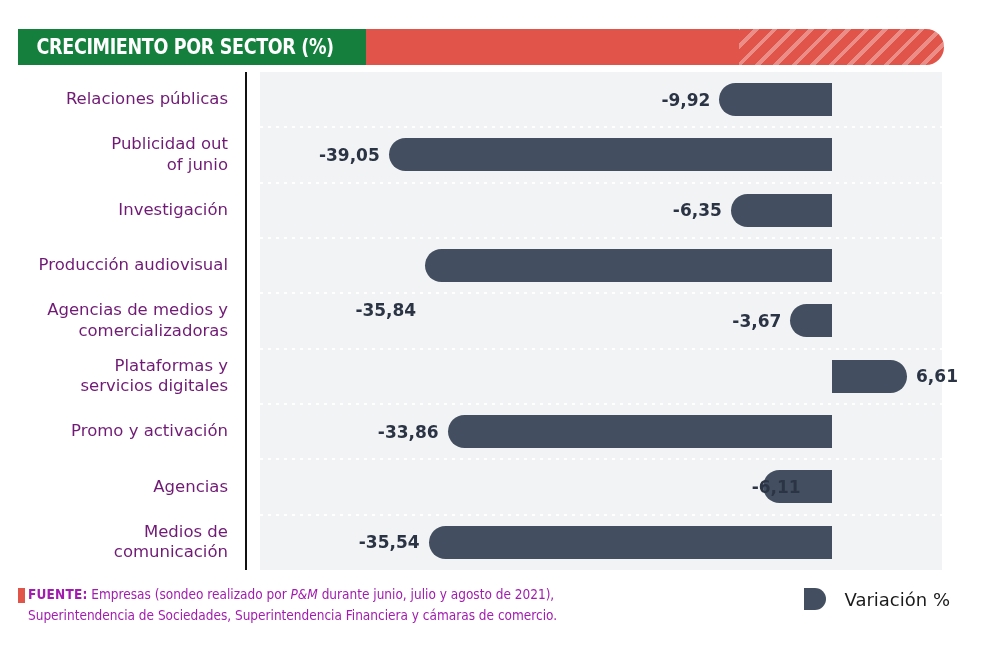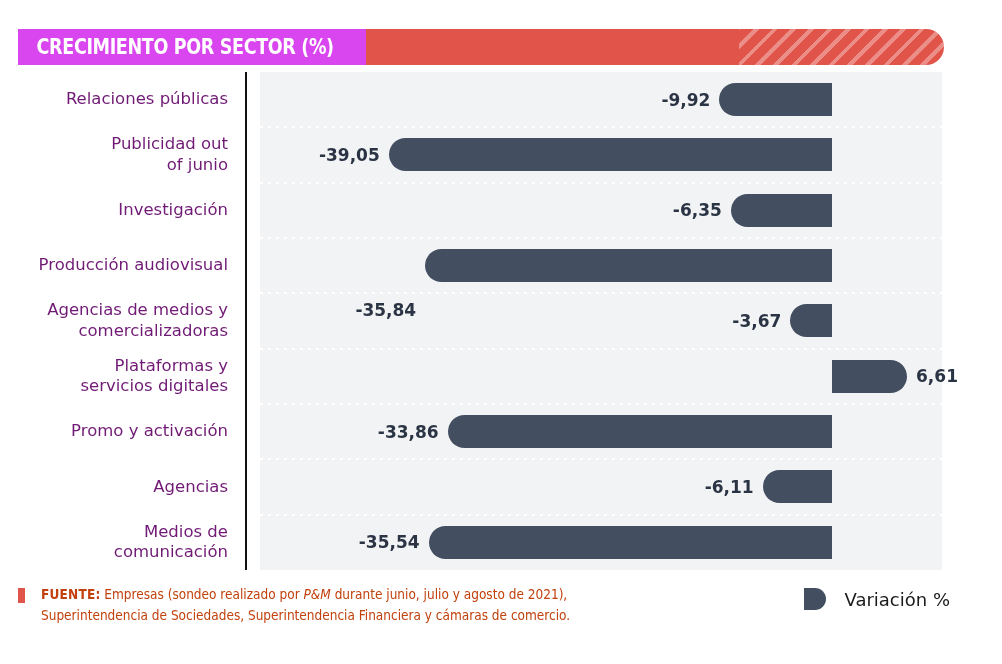--- a/index.html
+++ b/index.html
@@ -94,23 +94,23 @@
 
   
   #footer{
     position:absolute;left:0;top:578px;width:1002px;height:86px;
   }
   #source-bullet{
     position:absolute;left:18px;top:10px;width:7px;height:15px;
     background:#e05449;
   }
   #source-text{
-    position:absolute;left:41px;top:6px;width:560px;
+    position:absolute;left:28px;top:6px;width:560px;
     font-size:13.5px;
-    color:#c2410c;
+    color:#a21caf;
     line-height:1.55;
     font-family:"DejaVu Sans Condensed","Liberation Sans Narrow","Liberation Sans",sans-serif;
   }
   #source-label{ font-weight:bold; letter-spacing:.2px; }
   #source-italic{ font-style:italic; }
 
   #legend{
     position:absolute;right:52px;top:10px;
     display:flex;align-items:center;gap:18px;
   }
@@ -123,21 +123,21 @@
     font-size:18px;color:#1b1b1b;
   }
 </style>
 </head>
 <body>
 
 <div id="header-band">
   <div id="header-red-bar" style="background: rgb(224, 84, 73);">
     <div id="header-red-hatch"></div>
   </div>
-  <div id="header-black-block" style="background: #d946ef;">
+  <div id="header-black-block" style="background: #15803d;">
     <span id="chart-title">CRECIMIENTO  POR SECTOR (%)</span>
   </div>
 </div>
 
 <div id="chart-region">
   <div id="axis-line"></div>
   <div id="plot-area" style="background: rgb(242, 243, 244);"></div>
   <div id="grid-container">
       <div class="grid-line" style="top: 54.3333px; left: 260px;"></div>
       <div class="grid-line" style="top: 109.667px; left: 260px;"></div>
@@ -215,21 +215,21 @@
         <div class="bar neg" style="left: 447.689px; width: 384.311px; background: rgb(67, 79, 96);"></div>
         <div class="bar-value" style="left: 0px; width: 438.689px; justify-content: flex-end;">-33,86</div>
       </div>
       <div class="row" style="top: 387.333px;">
         <div class="row-label">
           <div>
             <div>Agencias</div>
           </div>
         </div>
         <div class="bar neg" style="left: 762.651px; width: 69.3485px; background: rgb(67, 79, 96);"></div>
-        <div class="bar-value" style="left: 0px; width: 753.651px; justify-content: flex-end;">-6,11</div>
+        <div class="bar-value" style="left: 0px; width: 753.651px; justify-content: flex-end; padding-left: 47px;">-6,11</div>
       </div>
       <div class="row" style="top: 442.667px;">
         <div class="row-label">
           <div>
             <div>Medios de</div>
             <div>comunicación</div>
           </div>
         </div>
         <div class="bar neg" style="left: 428.621px; width: 403.379px; background: rgb(67, 79, 96);"></div>
         <div class="bar-value" style="left: 0px; width: 419.621px; justify-content: flex-end;">-35,54</div>

